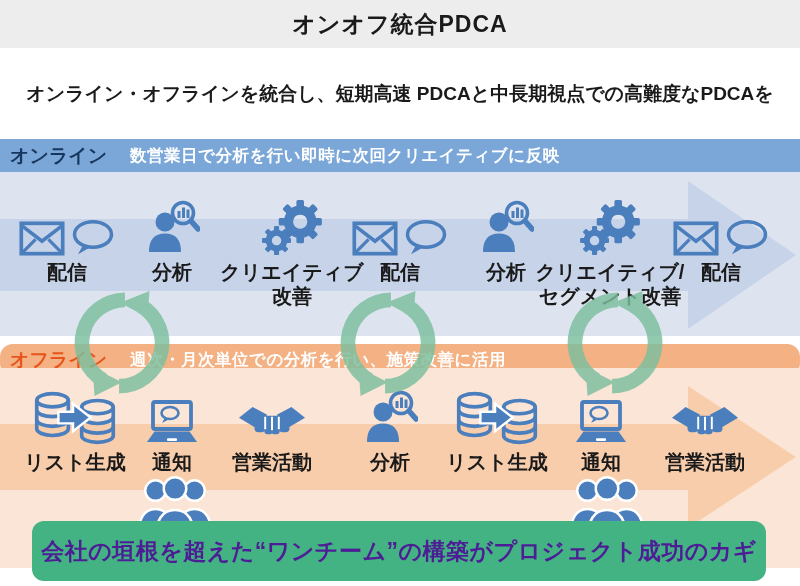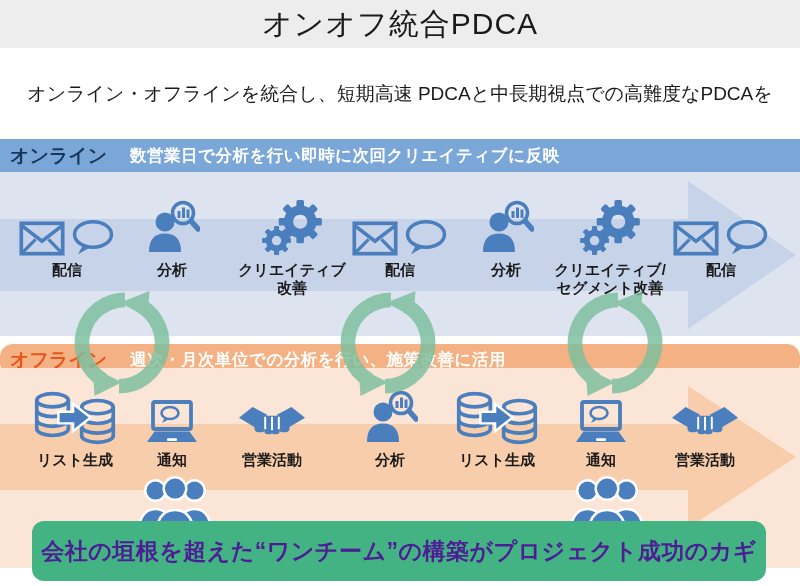--- a/index.html
+++ b/index.html
@@ -7,43 +7,43 @@
     --online_bg:#dee4ef; --online_band:#c6d3e9; --offline_bar:#f4b183;
     --offline_label:#e8551c; --offline_bg:#fbe5d6; --offline_band:#f8cdab;
     --icon_blue:#4a7ebc; --loop_green:#7bbf9e; --banner_green:#44b384; --text_dark:#1a1a1a;
   }
   *{margin:0;padding:0;box-sizing:border-box;}
   body{background:#fff;font-family:"Liberation Sans","DejaVu Sans",sans-serif;}
   .stage{position:relative;width:800px;height:586px;background:#fff;overflow:hidden;}
   .defs{position:absolute;width:0;height:0;}
   .title-bar{position:absolute;left:0;top:0;width:800px;height:48px;background:var(--title_bg);
     display:flex;align-items:center;justify-content:center;}
-  .title-bar h1{font-size:30px;font-weight:normal;color:var(--text_dark);letter-spacing:1px;}
+  .title-bar h1{font-size:23px;font-weight:bold;color:var(--text_dark);letter-spacing:1px;}
   .subtitle{position:absolute;left:0;top:48px;width:800px;height:91px;background:#fff;
     display:flex;flex-direction:column;align-items:center;justify-content:center;
-    font-size:19px;font-weight:normal;color:var(--text_dark);line-height:1.65;text-align:center;}
+    font-size:19px;font-weight:bold;color:var(--text_dark);line-height:1.65;text-align:center;}
   .bar{position:absolute;left:0;width:800px;display:flex;align-items:center;}
   .bar-online{top:139px;height:33px;background:var(--online_bar);}
   .bar-offline{top:344px;height:32px;background:var(--offline_bar);border-radius:13px;}
   .bar .bar-label{font-size:19px;font-weight:bold;margin-left:10px;width:112px;}
   .bar-online .bar-label{color:var(--online_label);}
   .bar-offline .bar-label{color:var(--offline_label);}
   .bar .bar-desc{font-size:16.5px;font-weight:bold;color:#fff;margin-left:8px;letter-spacing:.5px;}
   .online-section{position:absolute;left:0;top:172px;width:800px;height:164px;background:var(--online_bg);}
   .offline-section{position:absolute;left:0;top:368px;width:800px;height:200px;background:var(--offline_bg);}
   .band{position:absolute;left:0;top:0;width:800px;height:100%;}
   .band-on{fill:var(--online_band);}
   .band-off{fill:var(--offline_band);}
   .step{position:absolute;transform:translateX(-50%);text-align:center;width:124px;}
   .step.wide{width:158px;}
   .online-section .step{top:28px;}
   .offline-section .step{top:18px;}
   .icon-box{height:56px;display:flex;align-items:flex-end;justify-content:center;gap:6px;}
   .offline-section .icon-box{height:60px;}
-  .step-label{margin-top:5px;font-size:15px;font-weight:bold;color:var(--text_dark);
+  .step-label{margin-top:5px;font-size:20px;font-weight:bold;color:var(--text_dark);
     white-space:pre-line;line-height:1.18;}
   svg.ic{color:var(--icon_blue);display:block;}
   .loop{position:absolute;width:120px;height:106px;color:var(--loop_green);opacity:.82;z-index:2;}
   .loop-1{left:62px;top:290px;} .loop-2{left:328px;top:290px;} .loop-3{left:555px;top:290px;}
   .people{position:absolute;width:78px;height:70px;color:var(--icon_blue);z-index:1;}
   .people-1{left:136px;top:472px;} .people-2{left:568px;top:472px;}
   .banner{position:absolute;left:32px;top:521px;width:734px;height:60px;background:var(--banner_green);
     border-radius:12px;display:flex;align-items:center;justify-content:center;z-index:3;}
   .banner span{color:#4c1d95;font-size:23px;font-weight:bold;letter-spacing:.5px;}
 </style>

